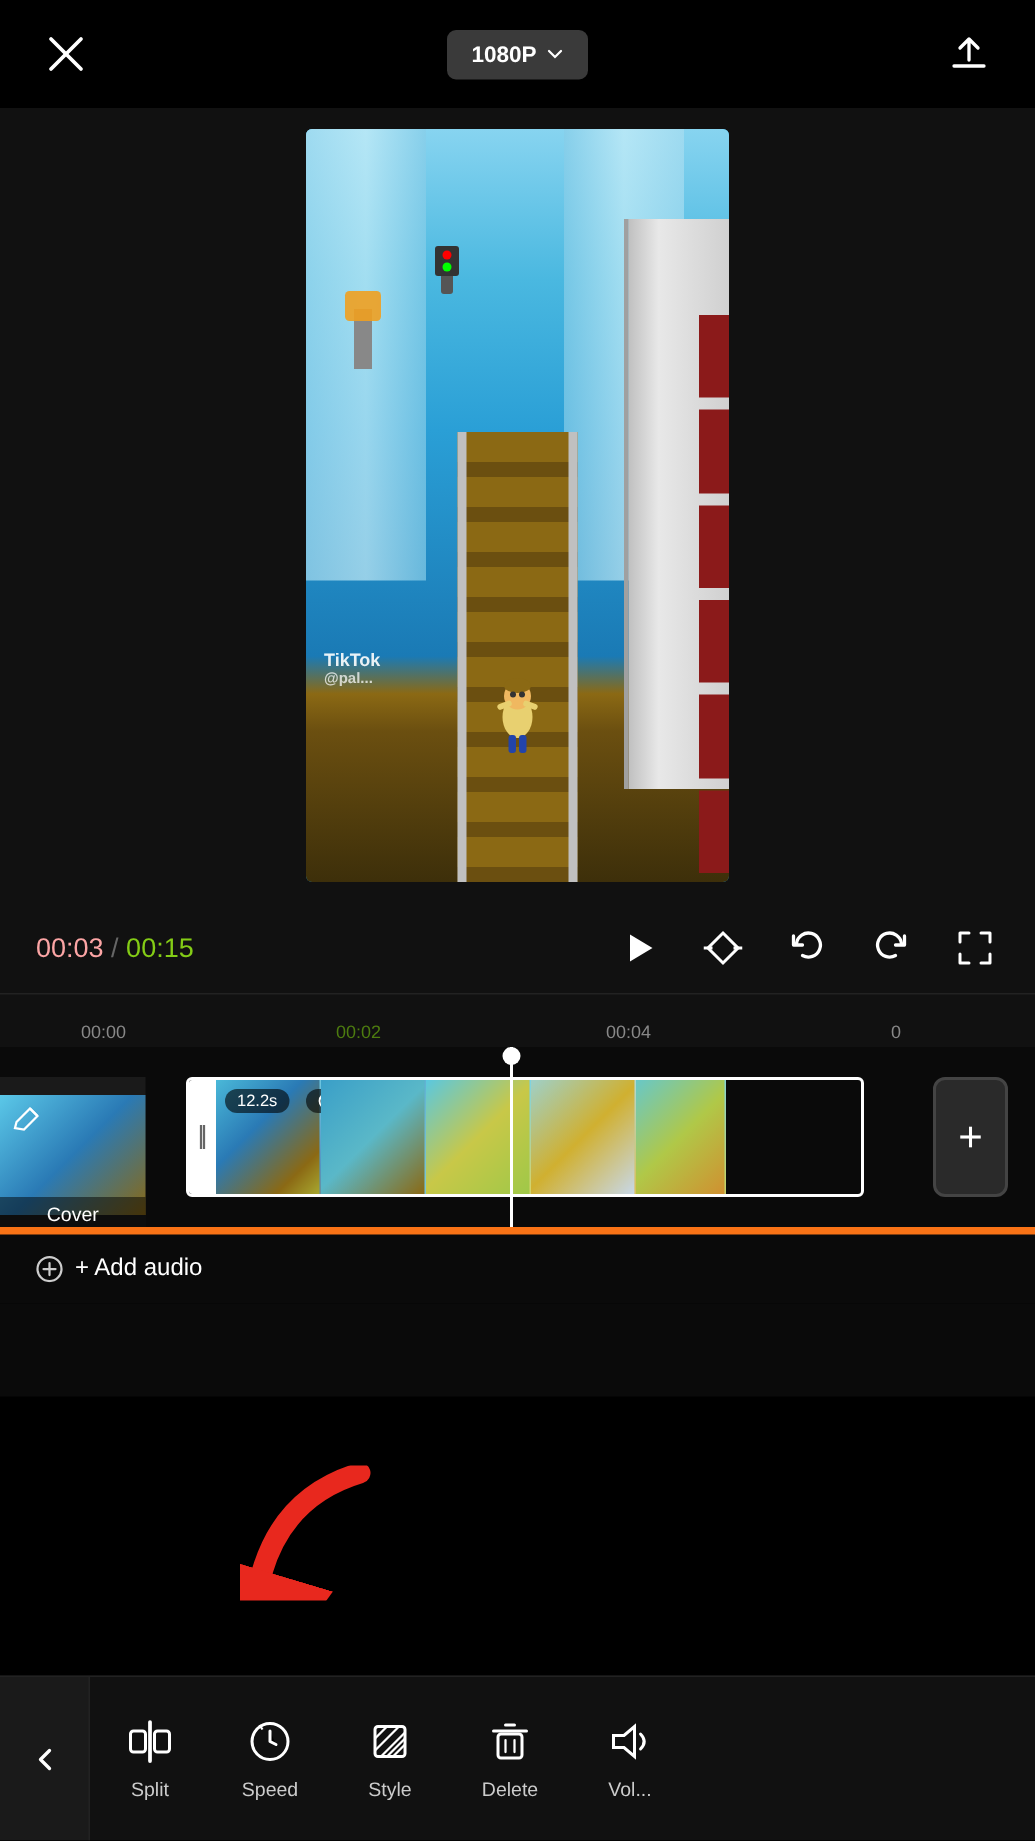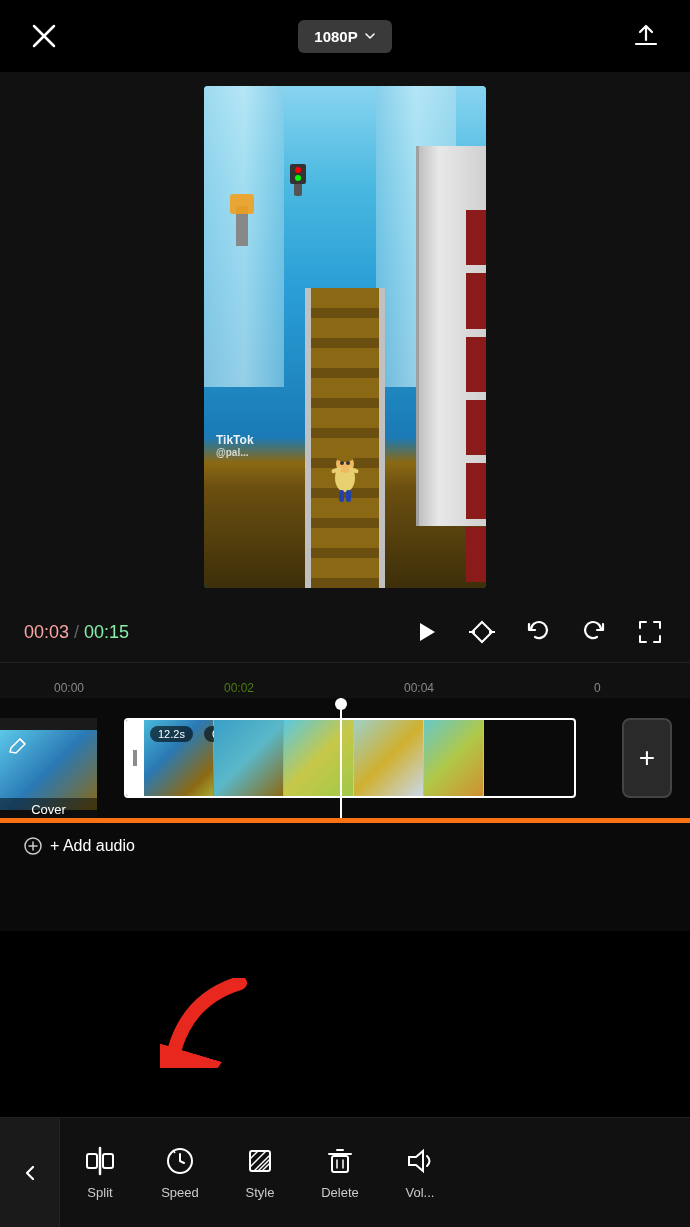--- a/index.html
+++ b/index.html
@@ -120,21 +120,21 @@
       padding: 14px 24px;
       background: #111;
     }
     .time-display {
       font-size: 18px;
       color: #ccc;
       font-variant-numeric: tabular-nums;
     }
     .time-current { color: #fca5a5; }
     .time-sep { color: #666; }
-    .time-total { color: #86efac; margin-top: 32px; }
+    .time-total { color: #84cc16; margin-top: 32px; }
     .controls-right {
       display: flex; gap: 24px; align-items: center;
     }
     .ctrl-btn {
       width: 32px; height: 32px;
       display: flex; align-items: center; justify-content: center;
       cursor: pointer;
     }
 
     

